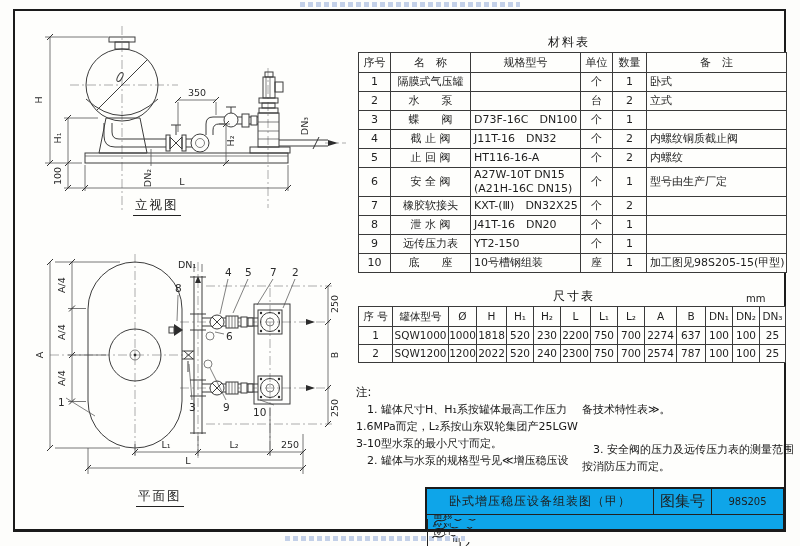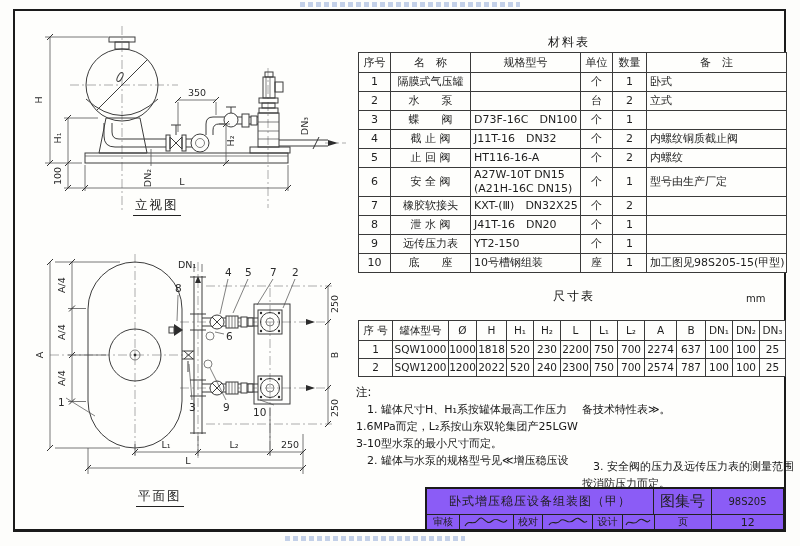--- a/index.html
+++ b/index.html
@@ -28,40 +28,40 @@
   .tbl-title { position:absolute; font-size:12px; letter-spacing:2px; color:#141414; }
   table { border-collapse:collapse; table-layout:fixed; background:#fefefc; }
   .dtable { position:absolute; border:1.5px solid #262626; }
   .dtable th,.dtable td { border:1px solid #3a3a3a; font-weight:normal; overflow:hidden;
     white-space:nowrap; line-height:1.25; }
   #materials-table { left:358px; top:52px; width:428px; font-size:11px; }
   #materials-table th { height:20px; text-align:center; }
   #materials-table td { height:19px; padding:0 3px; text-align:center; }
   #materials-table td:nth-child(2) { text-align:center; }
   #materials-table td:nth-child(3),#materials-table td:nth-child(6) { text-align:left; }
-  #size-table { left:358px; top:306px; width:428px; font-size:10.5px;margin-top:14px; }
+  #size-table { left:358px; top:306px; width:428px; font-size:10.5px; }
   #size-table th { height:20px; text-align:center; }
   #size-table td { height:18px; text-align:center; }
   .unit-label { position:absolute; left:746px; top:293px; font-size:10px; color:#222; }
 
   
   .notes { position:absolute; left:356px; top:384px; width:430px; font-size:11px;
     line-height:17px; color:#161616; }
   .note-label { font-size:11.5px; }
   .notes-cols { display:flex; gap:14px; }
   .notes-col { width:212px; }
   .notes-col .note-line { white-space:nowrap; }
-  .notes-col2 .note-line:nth-child(2) { margin-top:40px; }
+  .notes-col2 .note-line:nth-child(2) { margin-top:23px; }
 
   
   .titleblock { position:absolute; left:425px; top:487px; width:360px; height:44px;
-    border:2px solid #1b1b1b; background:#8b5cf6; font-size:11px; }
+    border:2px solid #1b1b1b; background:#0ea5e9; font-size:11px; }
   .tb-row { display:flex; }
   .tb-row1 { height:25px; }
-  .tb-row2 { height:15px; border-top:1px solid #222; }
+  .tb-row2 { height:32px; border-top:1px solid #222;flex-direction:column; }
   .tb-cell { display:flex; align-items:center; justify-content:center;
     border-left:1px solid #222; overflow:hidden; white-space:nowrap; }
   .tb-cell:first-child { border-left:none; }
   .tb-drawing-title { width:226px; font-size:12px; letter-spacing:1px; }
   .tb-atlas-label { width:58px; font-size:15px; }
   .tb-atlas-no { width:72px; font-size:10px; }
   .tb-lab { font-size:10px; }
   .sig svg { display:block; }
 </style>
 </head>

